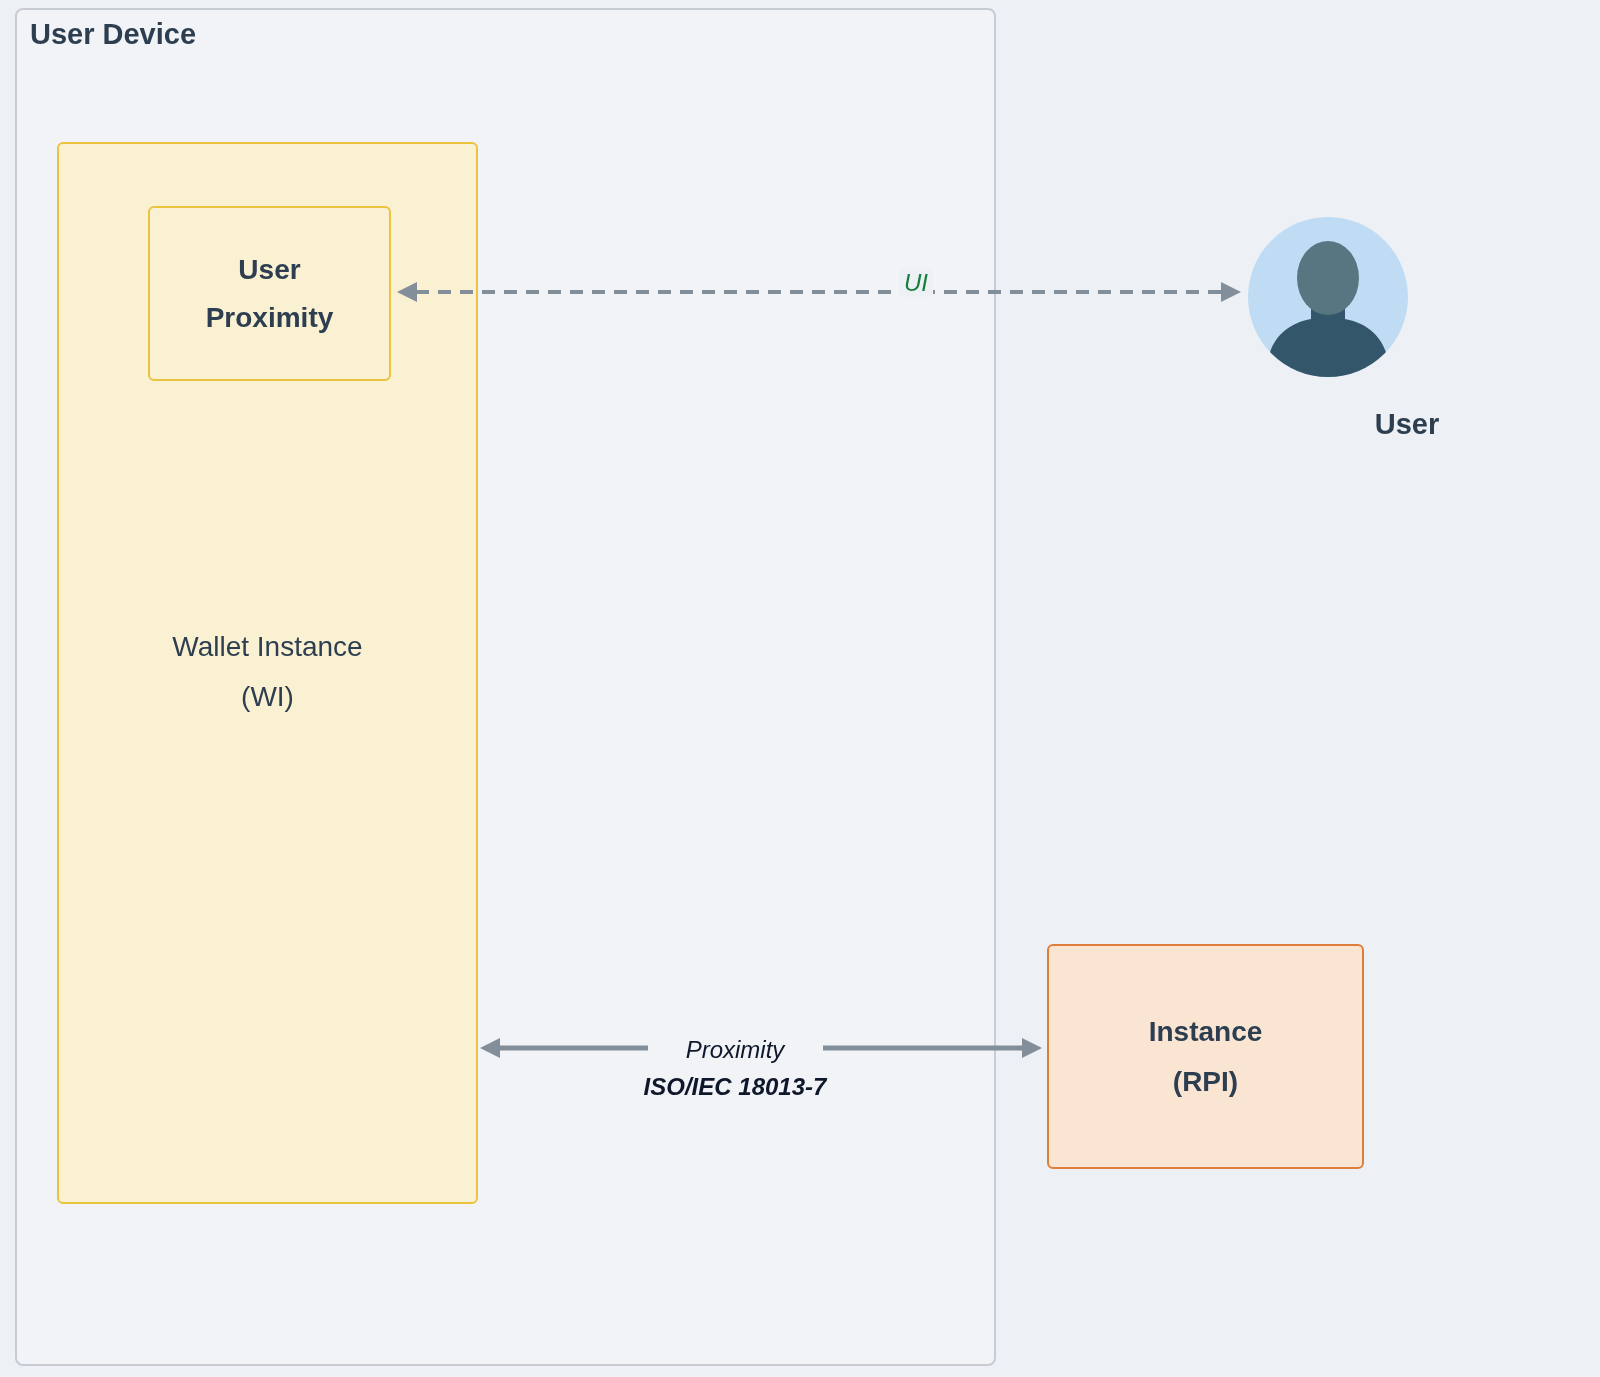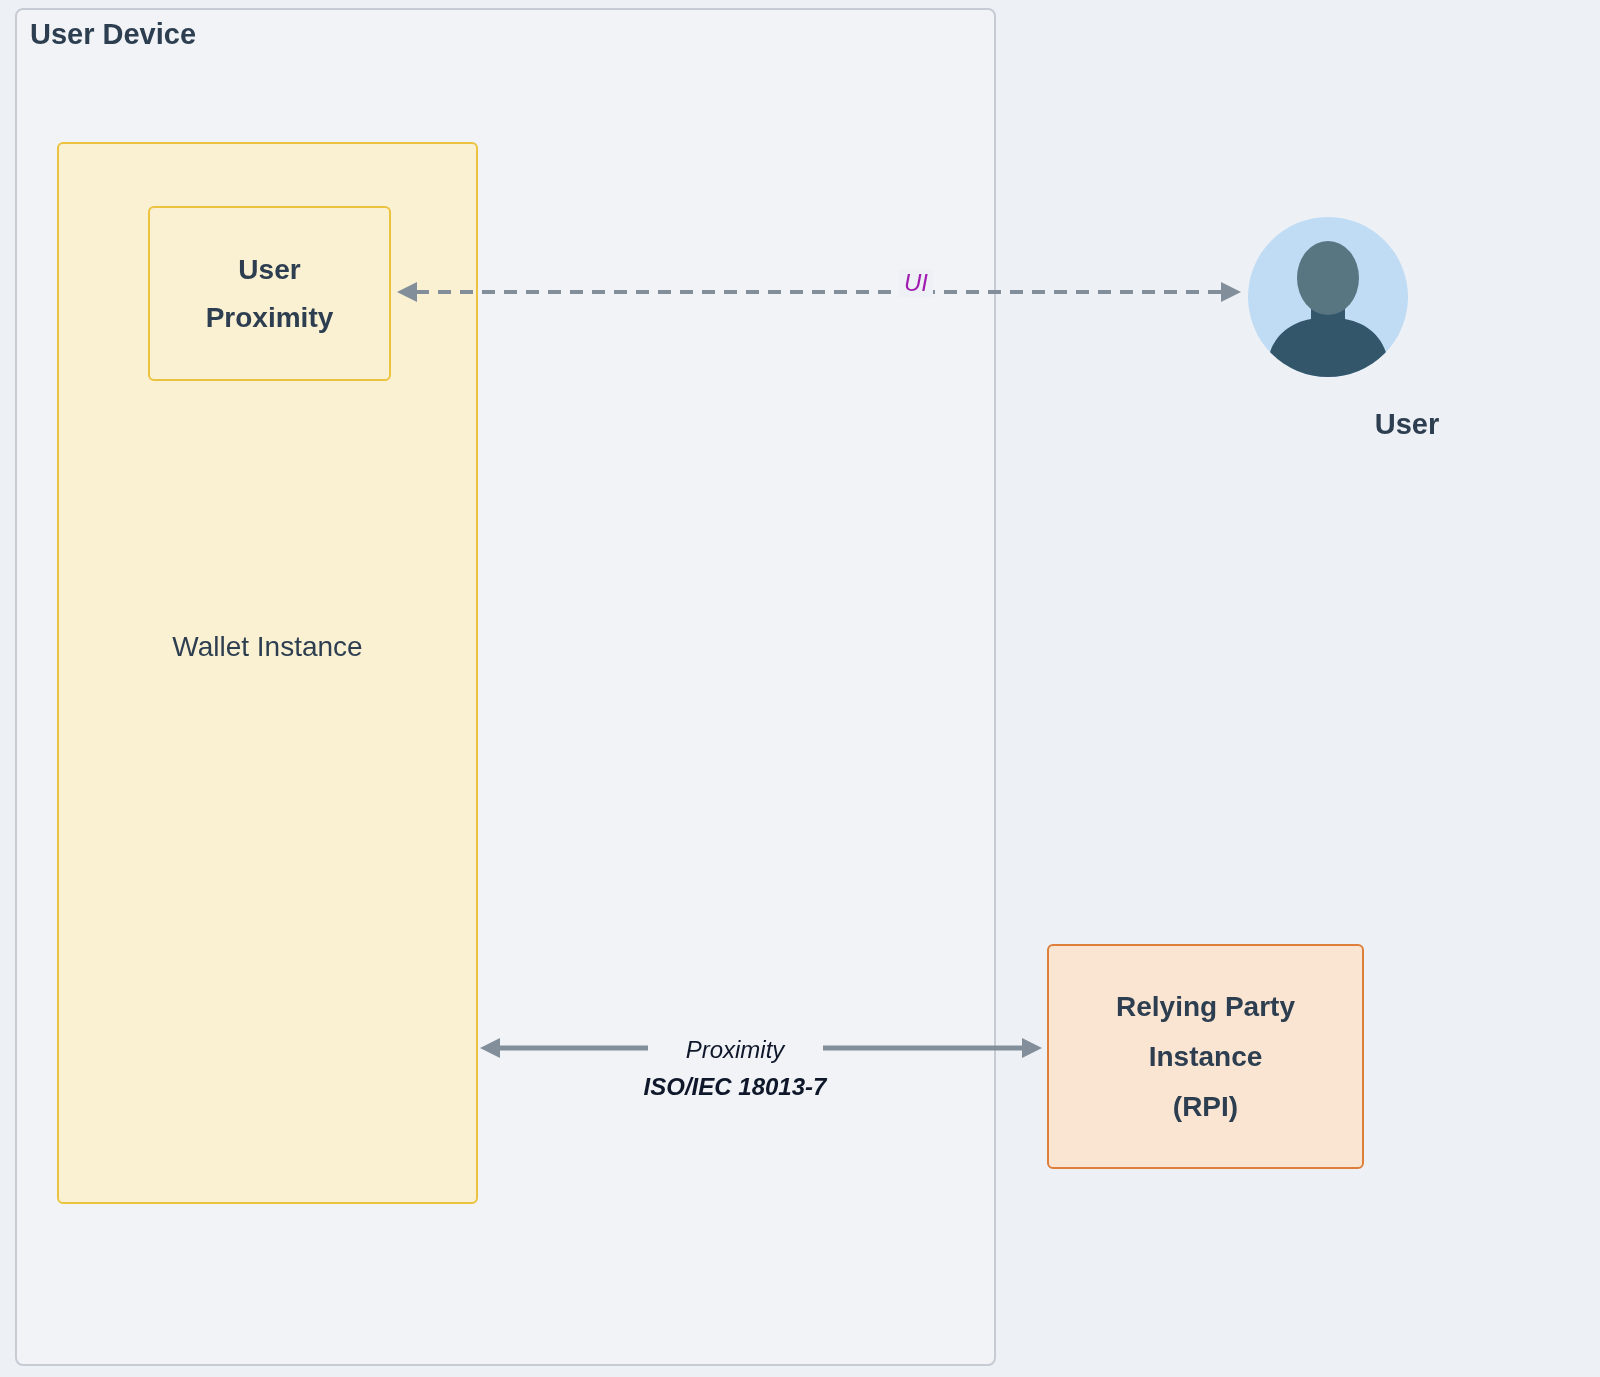--- a/index.html
+++ b/index.html
@@ -114,21 +114,21 @@
 
   
   .ui-arrow-label {
     position: absolute;
     left: 899px; top: 269px;
     padding: 0 5px;
     background: #edf0f5;
     font-size: 24px;
     font-style: italic;
     font-weight: 500;
-    color: #a21caf;
+    color: #15803d;
   }
   .proximity-label {
     position: absolute;
     left: 585px; top: 1031px;
     width: 300px;
     text-align: center;
     font-size: 24px;
     font-style: italic;
     line-height: 37px;
     color: #0f172a;
@@ -146,25 +146,25 @@
     <div class="user-device-title">User Device</div>
   </div>
 
   <div class="wallet-box">
     <div class="ui-box">
       <span>User</span>
       <span>Proximity</span>
     </div>
     <div class="wallet-label">
       <div>Wallet Instance</div>
+      <div>(WI)</div>
     </div>
   </div>
 
   <div class="rpi-box">
-    <span>Relying Party</span>
     <span>Instance</span>
     <span>(RPI)</span>
   </div>
 
   <div class="avatar">
     <svg width="160" height="160" viewBox="0 0 160 160">
       <defs>
         <clipPath id="avatarClip">
             <circle cx="80" cy="80" r="80"></circle>
           </clipPath>

